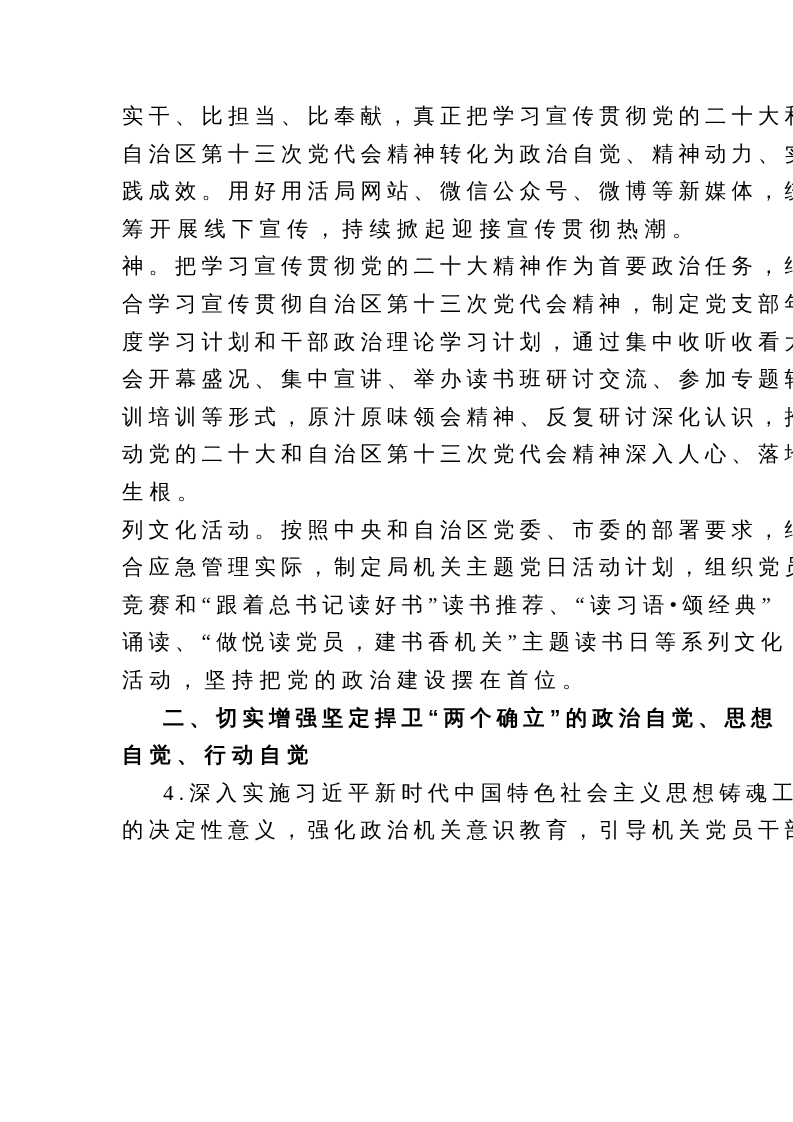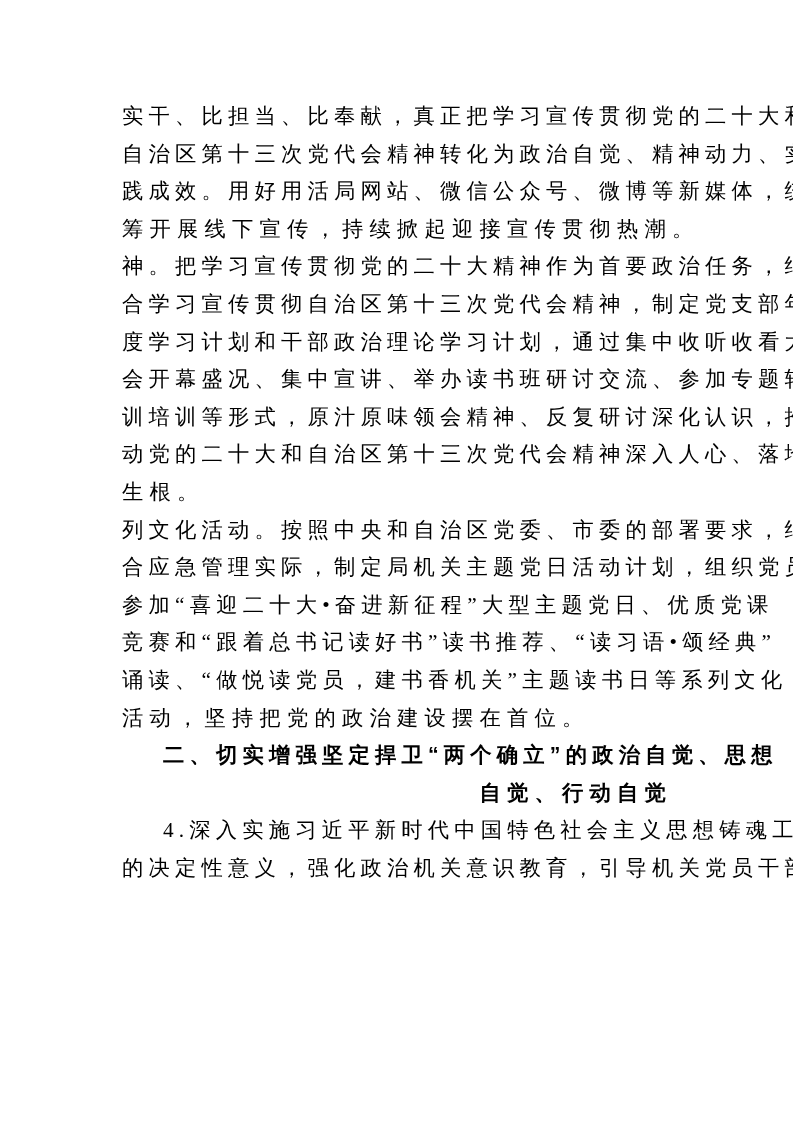--- a/index.html
+++ b/index.html
@@ -30,21 +30,20 @@
       letter-spacing: 5.2px;
       text-align: justify;
       text-align-last: justify;
     }
     .line.indent {
       padding-left: 41px;
     }
     .line.heading {
       font-family: "Liberation Sans", "DejaVu Sans", sans-serif;
       font-weight: bold;
-      text-align: right;
     }
   </style>
 </head>
 <body>
 
 <div class="page">
   <div class="text-block">
 
     <div>
       <div class="line full">实干、比担当、比奉献，真正把学习宣传贯彻党的二十大和</div>
@@ -59,21 +58,20 @@
       <div class="line full">度学习计划和干部政治理论学习计划，通过集中收听收看大</div>
       <div class="line full">会开幕盛况、集中宣讲、举办读书班研讨交流、参加专题轮</div>
       <div class="line full">训培训等形式，原汁原味领会精神、反复研讨深化认识，推</div>
       <div class="line full">动党的二十大和自治区第十三次党代会精神深入人心、落地</div>
       <div class="line">生根。</div>
     </div>
 
     <div>
       <div class="line full">列文化活动。按照中央和自治区党委、市委的部署要求，结</div>
       <div class="line full">合应急管理实际，制定局机关主题党日活动计划，组织党员</div>
-      <div class="line full">参加“喜迎二十大•奋进新征程”大型主题党日、优质党课</div>
       <div class="line full">竞赛和“跟着总书记读好书”读书推荐、“读习语•颂经典”</div>
       <div class="line full">诵读、“做悦读党员，建书香机关”主题读书日等系列文化</div>
       <div class="line">活动，坚持把党的政治建设摆在首位。</div>
     </div>
 
     <div>
       <div class="line full indent heading">二、切实增强坚定捍卫“两个确立”的政治自觉、思想</div>
       <div class="line heading">自觉、行动自觉</div>
     </div>
 

